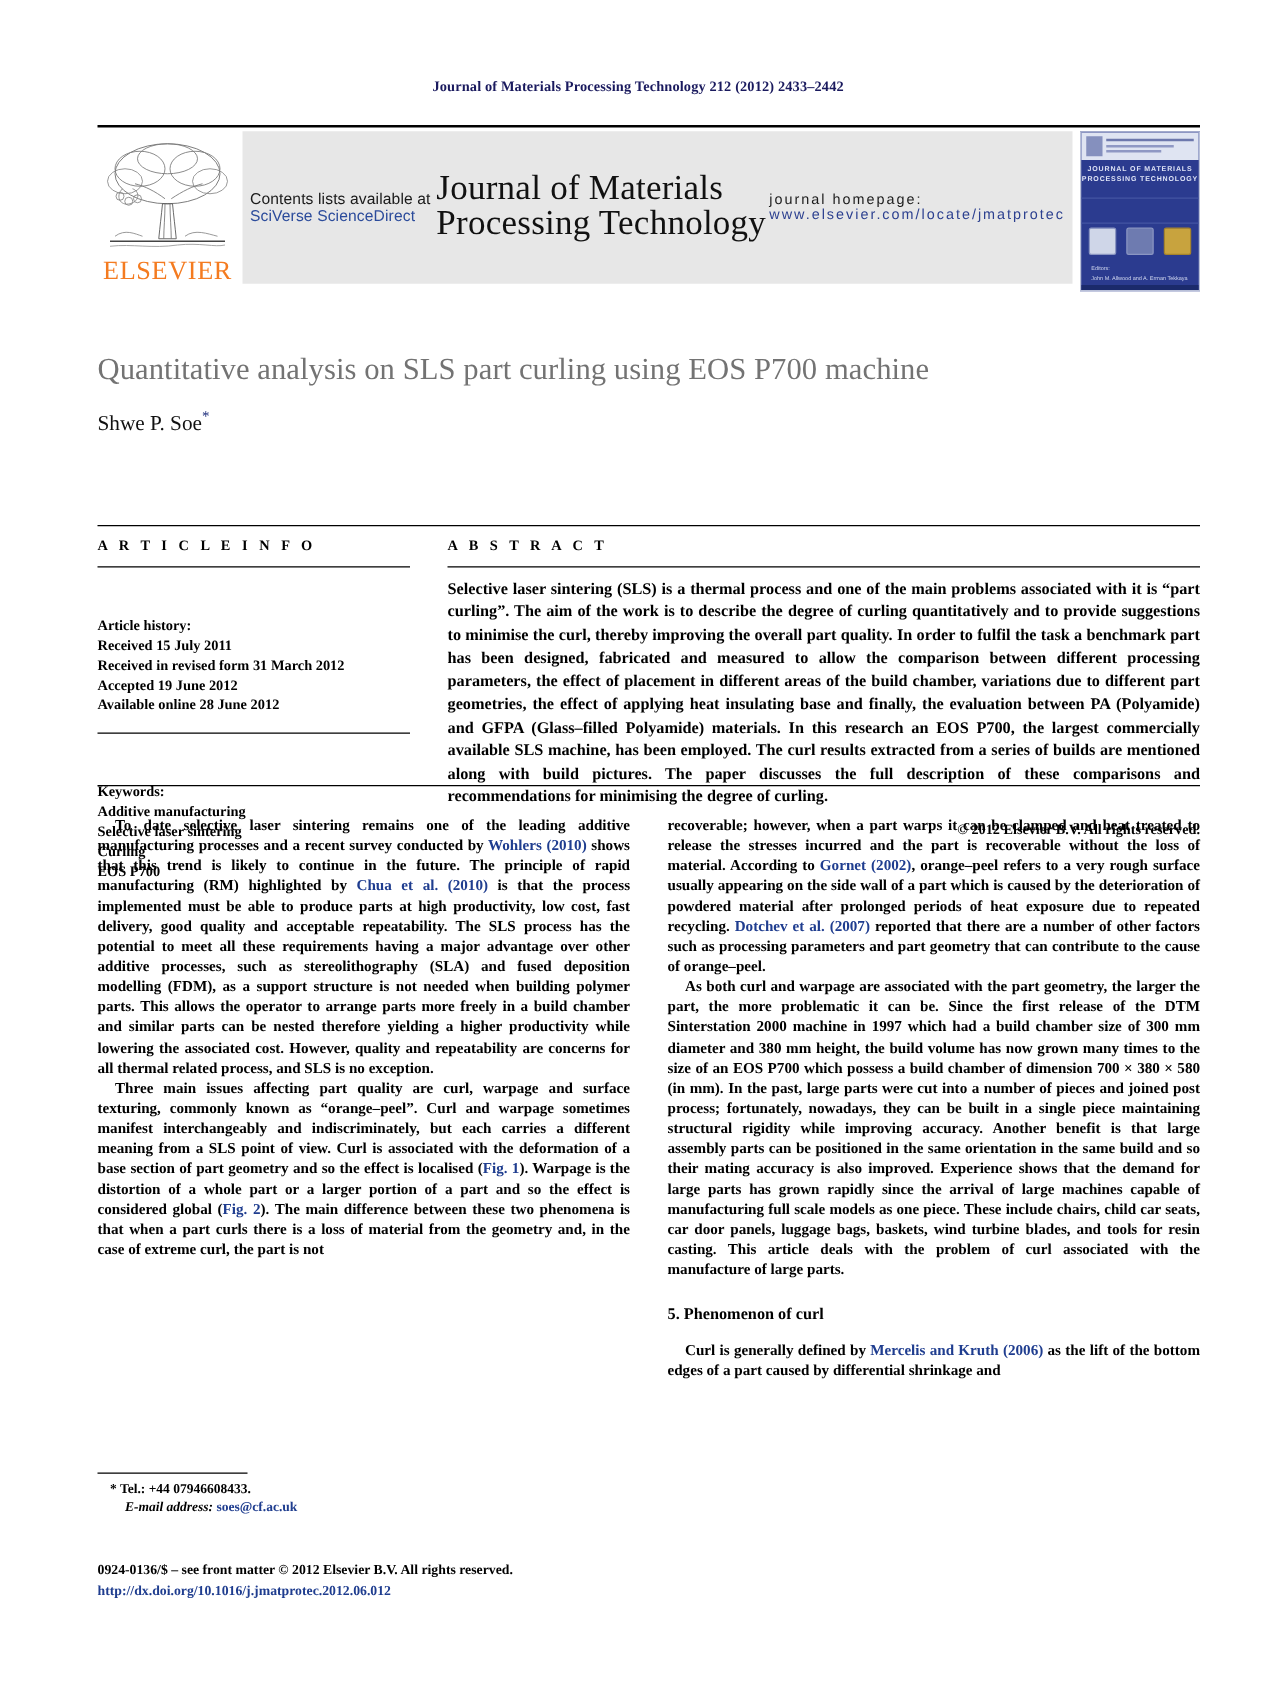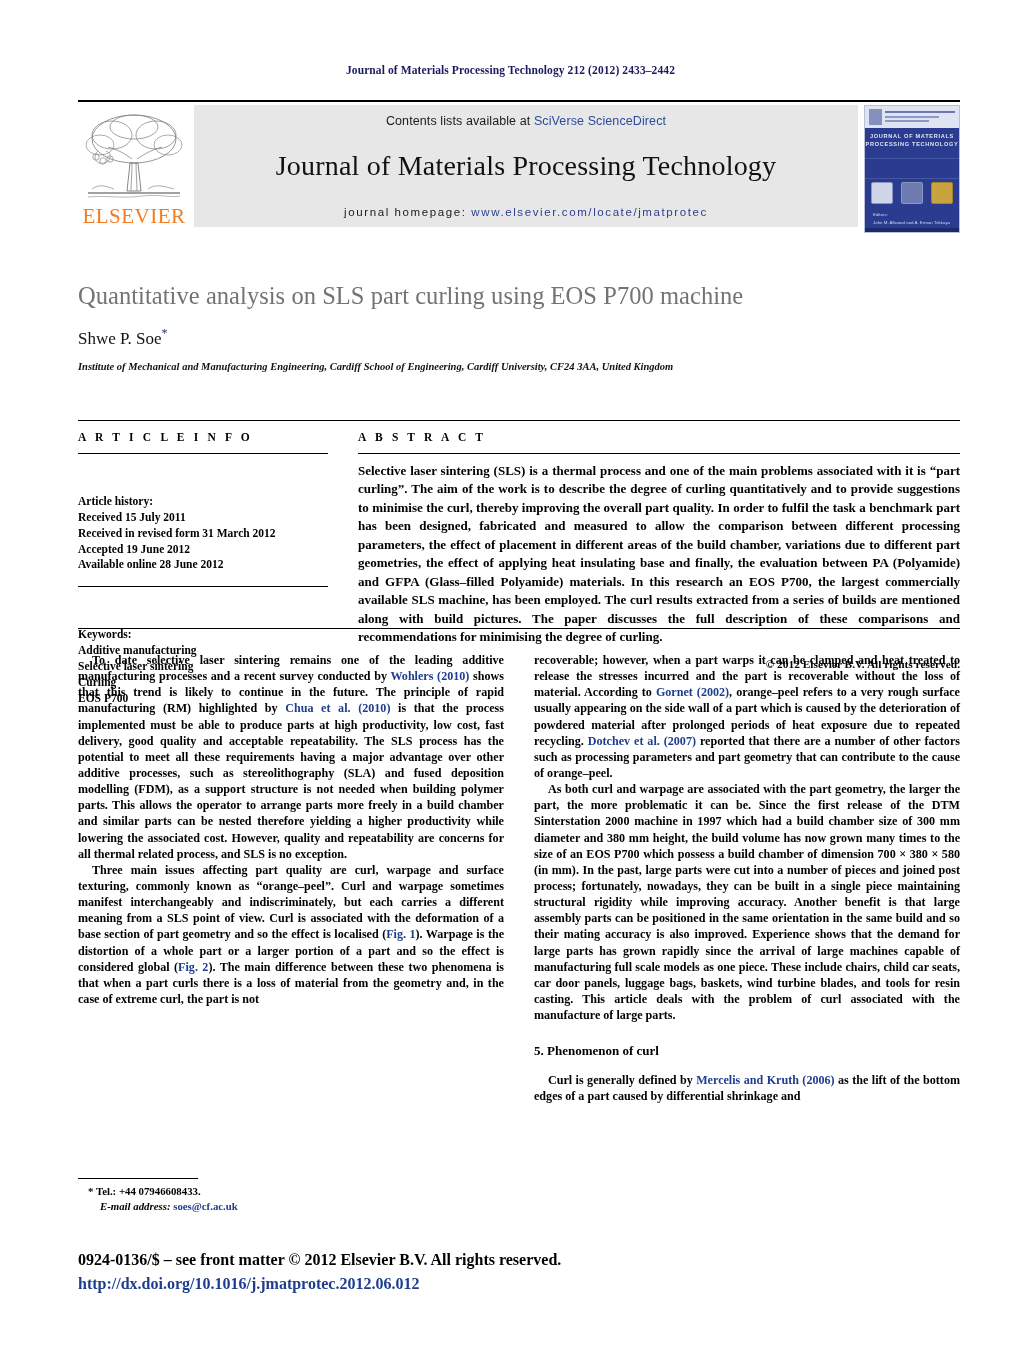--- a/index.html
+++ b/index.html
@@ -71,21 +71,21 @@
     margin-top: 1px;
   }
 
   .masthead-center {
     flex: 1 1 auto;
     background: #e7e7e7;
     height: 122px;
     margin-left: 4px;
     margin-right: 6px;
     display: flex;
-    flex-direction: column;
+    flex-direction: row;
     justify-content: space-between;
     align-items: center;
     padding: 9px 6px 9px 6px;
   }
   .contents-line {
     font-family: "Liberation Sans", sans-serif;
     font-size: 12.5px;
     color: #1a1a1a;
     letter-spacing: 0.1px;
   }
@@ -307,21 +307,21 @@
   }
   .fn-line .ital { font-style: italic; }
   .fn-link { color: #1f3d8f; }
 
   .imprint {
     position: absolute;
     left: 78px;
     top: 1248px;
     width: 560px;
     font-family: "Liberation Serif", serif;
-    font-size: 16px;
+    font-size: 11px;
     font-weight: bold;
     line-height: 1.5;
   }
   .doi { color: #1f3d8f; }
 </style>
 </head>
 <body>
 
 <div class="page">
 
@@ -397,21 +397,20 @@
       </div>
       <div class="cover-bottom-rule"></div>
     </div>
   </div>
 
   <div class="title-block">
     <h1 class="article-title">Quantitative analysis on SLS part curling using EOS P700 machine</h1>
     <div class="authors">
       <span>Shwe P. Soe</span><span class="star">*</span>
     </div>
-    <div class="affiliation">Institute of Mechanical and Manufacturing Engineering, Cardiff School of Engineering, Cardiff University, CF24 3AA, United Kingdom</div>
   </div>
 
   <div class="infoabs">
     <div class="col-info">
       <div class="sec-label">A R T I C L E    I N F O</div>
       <div class="rule"></div>
       <div class="info-group">
         <div class="ital">Article history:</div>
         <div>Received 15 July 2011</div>
         <div>Received in revised form 31 March 2012</div>

